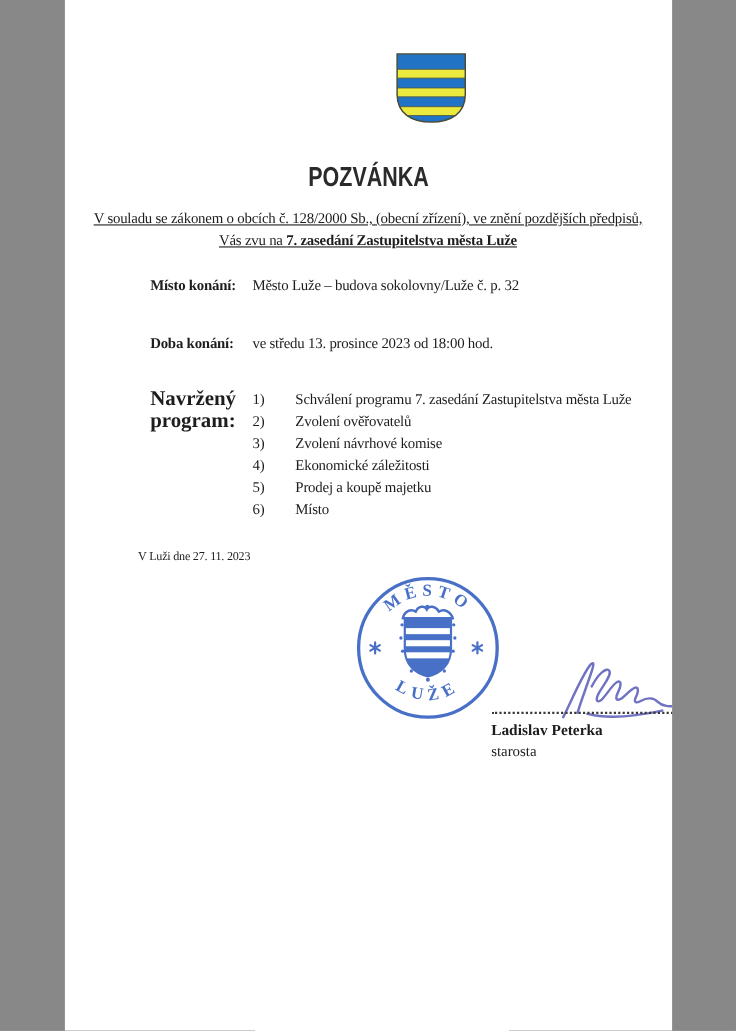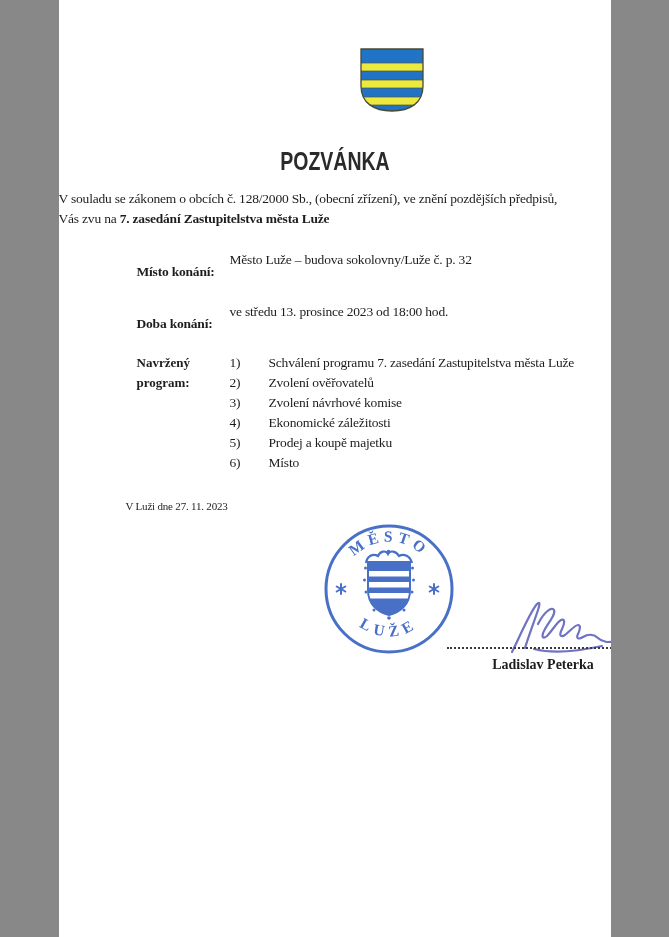--- a/index.html
+++ b/index.html
@@ -13,39 +13,39 @@
   .doc-title{
     position:absolute;top:149px;left:0;right:0;margin:0;
     text-align:center;
     font-family:"Liberation Sans","DejaVu Sans",sans-serif;
     font-size:25px;font-weight:bold;letter-spacing:0px;color:#2a2a2a;
     transform:scaleX(0.78);transform-origin:50% 50%;
     line-height:1;
   }
   .intro{
     position:absolute;top:189px;left:0;right:0;
-    text-align:left;font-size:13.5px;line-height:20px;letter-spacing:-0.2px;
+    text-align:center;font-size:13.5px;line-height:20px;letter-spacing:-0.2px;text-decoration:underline;
   }
   .intro .line{white-space:nowrap;}
   .row{position:absolute;left:0;width:669px;font-size:13.5px;letter-spacing:-0.2px;}
-  .row .lbl{position:absolute;left:78px;top:0;font-weight:bold;white-space:nowrap;margin-top:12px;}
+  .row .lbl{position:absolute;left:78px;top:0;font-weight:bold;white-space:nowrap;}
   .row .val{position:absolute;left:171px;top:0;font-weight:normal;white-space:nowrap;}
-  .prog-label{position:absolute;left:78px;top:353px;font-size:13px;font-weight:bold;line-height:20px;}
+  .prog-label{position:absolute;left:78px;top:353px;font-size:19px;font-weight:bold;line-height:20px;}
   .prog-list{position:absolute;left:171px;top:353px;font-size:13.5px;line-height:20px;letter-spacing:-0.2px;}
   .prog-item{display:flex;}
   .prog-item .num{width:15px;flex:0 0 15px;}
   .prog-item .txt{margin-left:24px;white-space:nowrap;}
   .dateline{position:absolute;left:67px;top:500px;font-size:11px;letter-spacing:-0.2px;}
   .stamp-svg{position:absolute;left:263px;top:522px;opacity:0.92;}
   .sig-svg{position:absolute;left:435px;top:592px;}
   .dotline{
     position:absolute;left:388px;top:647px;width:193px;height:0;
     border-bottom:2.5px dotted #3a3a3a;
   }
-  .signer{position:absolute;left:388px;top:656px;width:193px;text-align:center;}
+  .signer{position:absolute;left:388px;top:656px;width:193px;text-align:left;}
   .signer .name{font-size:14px;font-weight:bold;line-height:18px;}
   .signer .role{font-size:13.5px;line-height:17px;}
 </style>
 </head>
 <body>
 
 <div class="page">
 
   <svg class="abs" style="left:300px;top:48px;" width="66" height="65" viewBox="0 0 66 65">
     <defs>
@@ -177,15 +177,16 @@
       <path d="M18,60 C26,44 36,20 43,12 C46,9 46,12 44,18 C40,30 34,46 31,56"></path>
       <path d="M44,32 C50,20 58,14 60,18 C62,22 55,30 51,37 C47,44 48,48 53,44 C58,39 63,30 67,28 C71,26 71,31 68,37 C65,43 66,46 71,43 C76,39 81,33 84,33 C87,33 86,38 84,42 C82,46 84,48 89,45 C94,42 100,42 104,46 C108,50 115,51 121,49 C125,48 128,47 131,47"></path>
       <path d="M40,57 C60,62 85,59 108,54"></path>
     </g>
   </svg>
 
   <div class="dotline"></div>
 
   <div class="signer">
     <div class="name">Ladislav Peterka</div>
+    <div class="role">starosta</div>
   </div>
 
 </div>
 
 </body></html>

